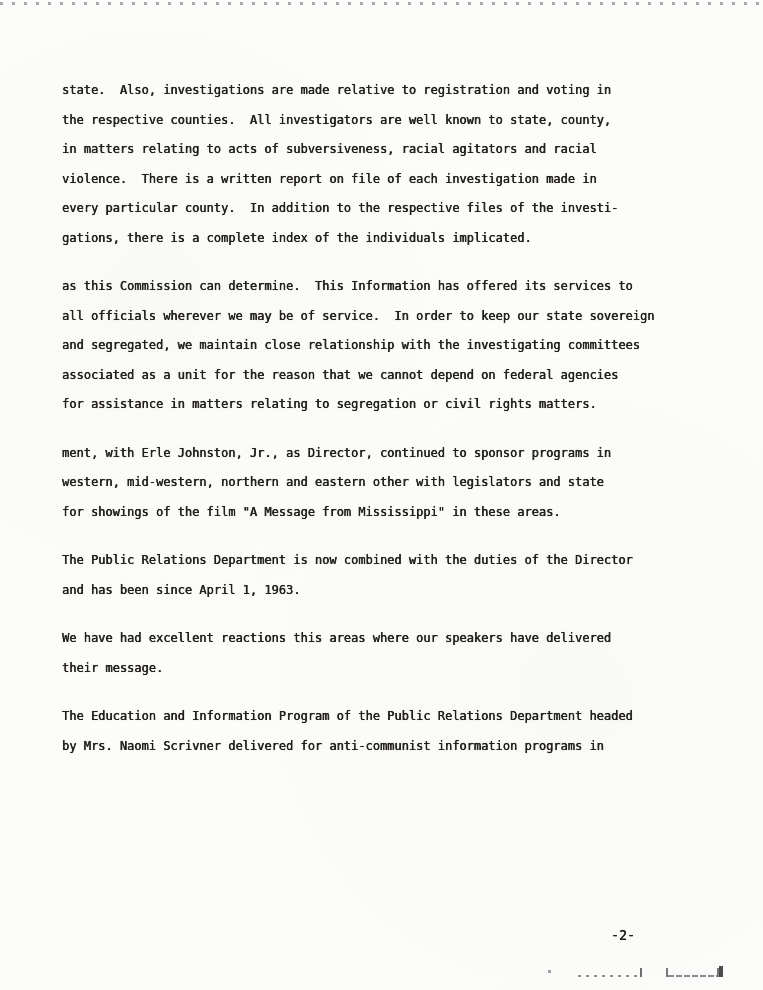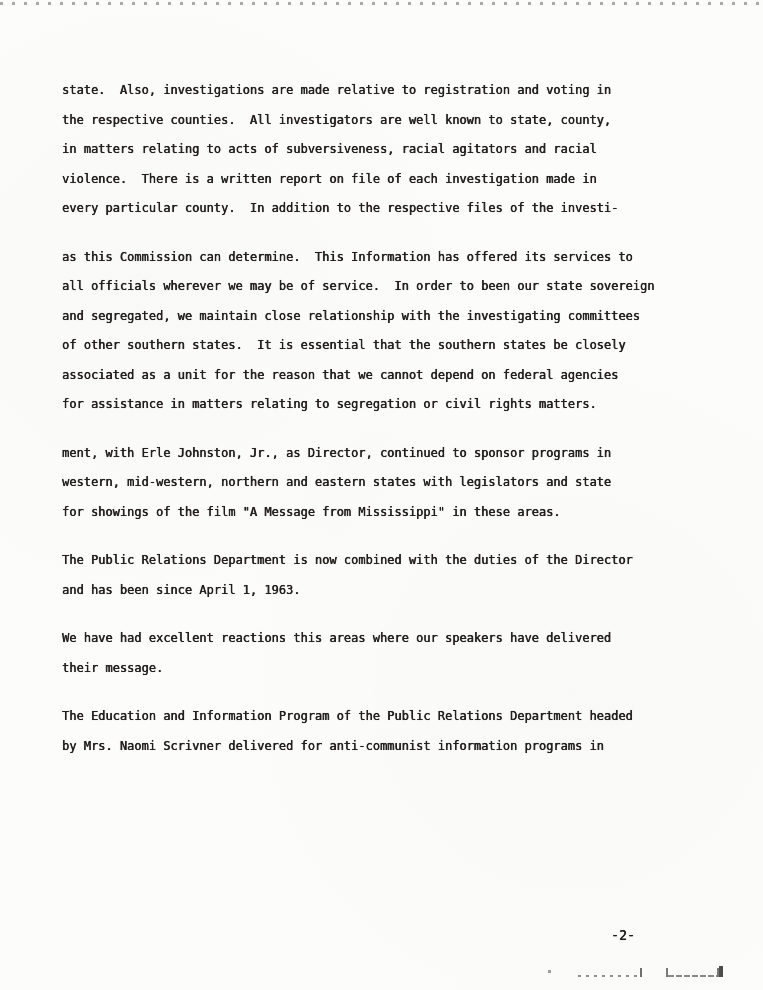--- a/index.html
+++ b/index.html
@@ -99,32 +99,32 @@
 
   <div class="dotted-edge"></div>
 
   <div class="text-block" id="text-block">
       <div class="para">
         <div class="line">state.  Also, investigations are made relative to registration and voting in</div>
         <div class="line">the respective counties.  All investigators are well known to state, county,</div>
         <div class="line">in matters relating to acts of subversiveness, racial agitators and racial</div>
         <div class="line">violence.  There is a written report on file of each investigation made in</div>
         <div class="line">every particular county.  In addition to the respective files of the investi-</div>
+        <div class="line">gations, there is a complete index of the individuals implicated.</div>
       </div>
       <div class="para">
         <div class="line">as this Commission can determine.  This Information has offered its services to</div>
-        <div class="line">all officials wherever we may be of service.  In order to been our state sovereign</div>
+        <div class="line">all officials wherever we may be of service.  In order to keep our state sovereign</div>
         <div class="line">and segregated, we maintain close relationship with the investigating committees</div>
-        <div class="line">of other southern states.  It is essential that the southern states be closely</div>
         <div class="line">associated as a unit for the reason that we cannot depend on federal agencies</div>
         <div class="line">for assistance in matters relating to segregation or civil rights matters.</div>
       </div>
       <div class="para">
         <div class="line">ment, with Erle Johnston, Jr., as Director, continued to sponsor programs in</div>
-        <div class="line">western, mid-western, northern and eastern states with legislators and state</div>
+        <div class="line">western, mid-western, northern and eastern other with legislators and state</div>
         <div class="line">for showings of the film "A Message from Mississippi" in these areas.</div>
       </div>
       <div class="para">
         <div class="line">The Public Relations Department is now combined with the duties of the Director</div>
         <div class="line">and has been since April 1, 1963.</div>
       </div>
       <div class="para">
         <div class="line">We have had excellent reactions this areas where our speakers have delivered</div>
         <div class="line">their message.</div>
       </div>

